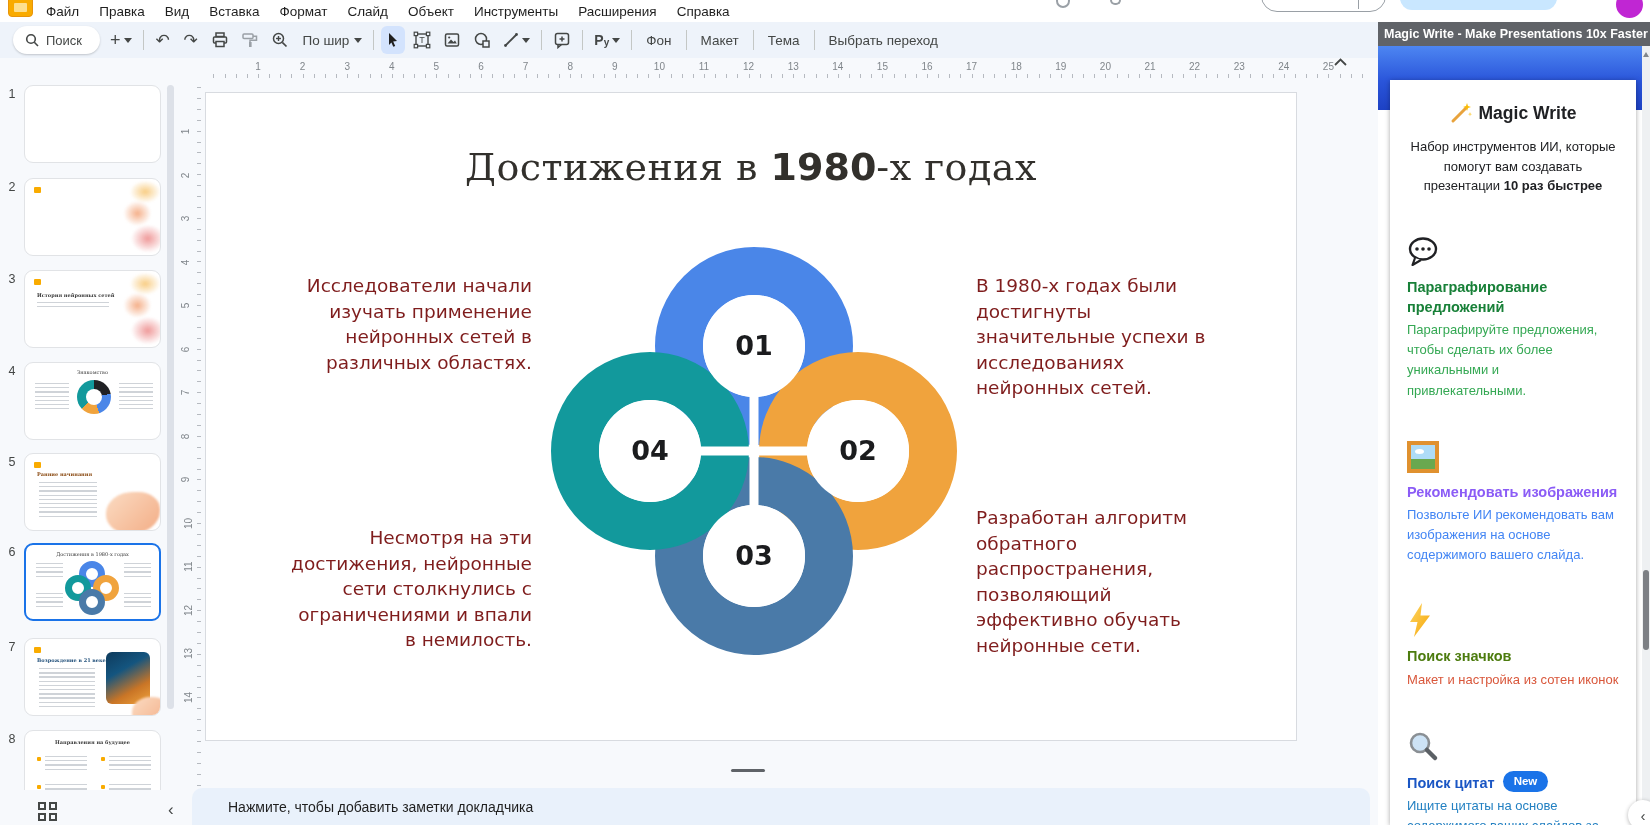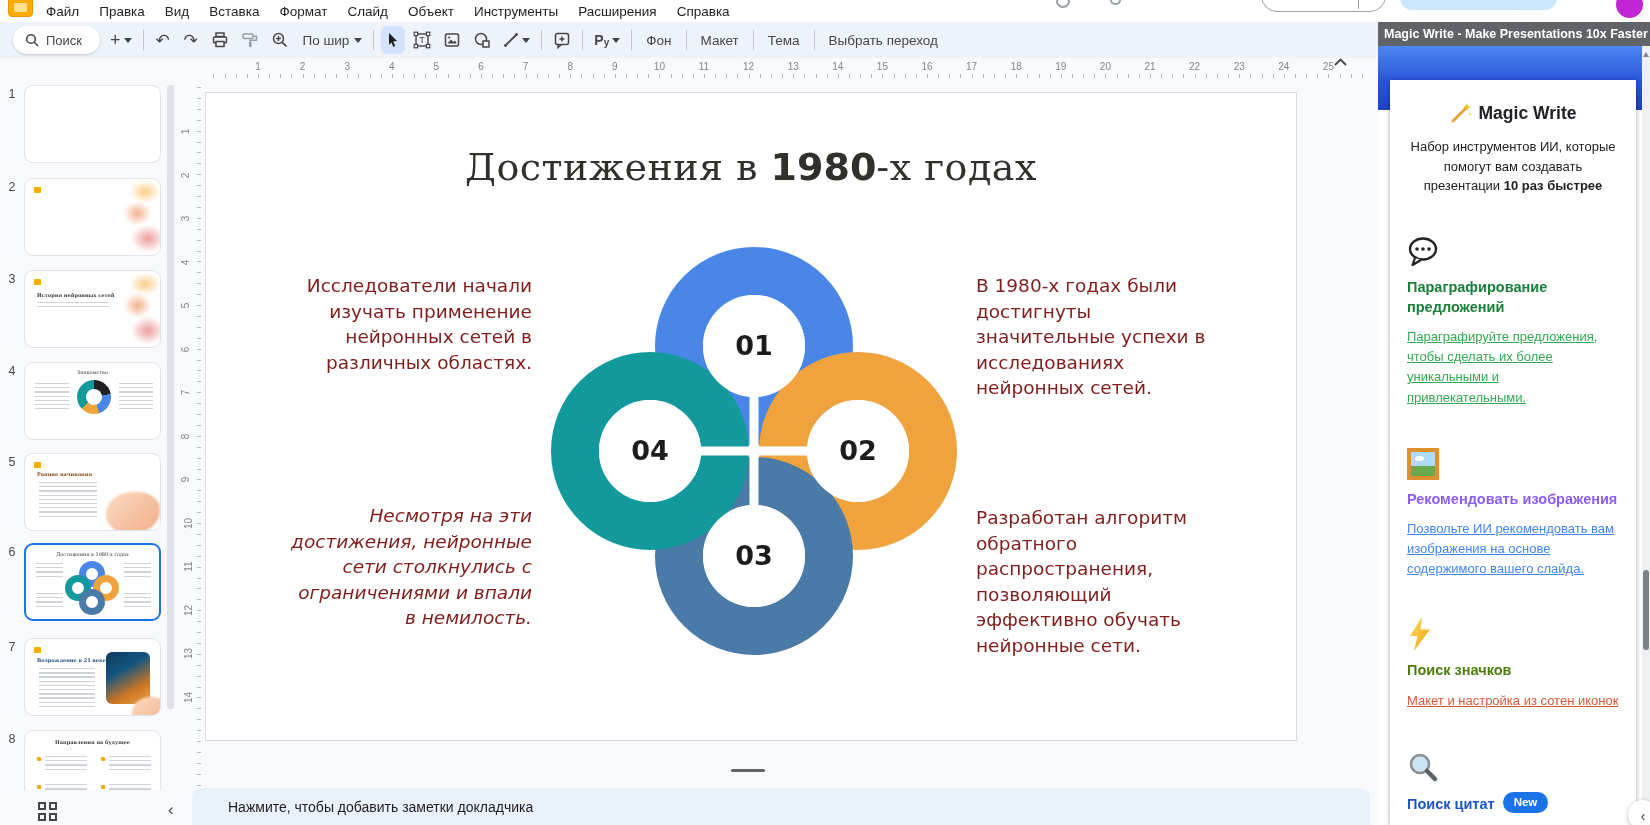--- a/index.html
+++ b/index.html
@@ -84,21 +84,21 @@
   .panel-header { position:absolute; left:0; top:0; width:272px; height:24px; background:#606368; color:#fff; display:flex; align-items:center; padding:0 6px; }
   .panel-header .ph-title { font-size:12.5px; font-weight:bold; white-space:nowrap; flex:1; }
   .panel-header .ph-close { font-size:13px; font-weight:bold; cursor:pointer; padding:0 2px; }
   .panel-blue { position:absolute; left:0; top:24px; width:264px; height:64px; background:linear-gradient(180deg,#4d86f2 0%,#2a55da 55%,#1d41c4 100%); }
   .panel-card { position:absolute; left:12px; top:58px; width:246px; height:745px; background:#fff; box-shadow:0 1px 5px rgba(0,0,0,.35); padding:22px 17px 0 17px; }
   .mw-title { display:flex; align-items:center; justify-content:center; gap:7px; font-size:17.5px; font-weight:bold; color:#202124; }
   .mw-intro { margin-top:13px; text-align:center; font-size:13px; line-height:1.5; color:#202124; }
   .mw-section { margin-top:38px; cursor:pointer; }
   .mw-icon { height:34px; margin-bottom:9px; display:flex; align-items:flex-end; }
   .mw-sec-title { font-size:14.5px; font-weight:bold; line-height:1.4; }
-  .mw-sec-desc { margin-top:10px; font-size:13px; line-height:1.55;text-decoration:underline; }
+  .mw-sec-desc { margin-top:3px; font-size:13px; line-height:1.55; }
   .s1 .mw-sec-title { color:#188038; } .s1 .mw-sec-desc { color:#34a853; }
   .s2 .mw-sec-title { color:#8b5cf6; } .s2 .mw-sec-desc { color:#4285f4; }
   .s3 .mw-sec-title { color:#4d7c0f; } .s3 .mw-sec-desc { color:#d9573b; }
   .s4 .mw-sec-title { color:#1a56c4; } .s4 .mw-sec-desc { color:#2380c2; }
   .new-badge { display:inline-block; margin-left:8px; background:#1a73e8; color:#fff; font-size:11.5px; font-weight:bold; padding:2.5px 11px; border-radius:12px; vertical-align:2px; }
   .pic-icon { width:32px; height:32px; border:4px solid #e0912f; background:linear-gradient(180deg,#aedcf7 0 58%, #69a84f 58% 100%); position:relative; }
   .pic-icon i { position:absolute; left:4px; top:4px; width:9px; height:5px; background:#fff; border-radius:50%; display:block; }
   .panel-scroll { position:absolute; left:264px; top:24px; width:8px; height:779px; background:#eef0f2; }
   .panel-scroll .arrow-up { position:absolute; left:1px; top:6px; width:0; height:0; border-left:3px solid transparent; border-right:3px solid transparent; border-bottom:5px solid #80868b; }
   .panel-thumb { position:absolute; left:1px; top:524px; width:6px; height:80px; background:#7d8085; border-radius:3px; cursor:pointer; }
@@ -544,21 +544,21 @@
     <span class="vtick" style="top: 724.4px;"></span>
     <span class="vtick" style="top: 735.3px;"></span>
   </div>
 
 <div class="page">
   <div class="slide-title">
     <span>Достижения в </span><b>1980</b><span>-х годах</span>
   </div>
   <div class="s-text" style="left:88px;top:180px;width:238px;text-align:right;">Исследователи начали изучать применение нейронных сетей в различных областях.</div>
   <div class="s-text" style="left:770px;top:180px;width:248px;">В 1980-х годах были достигнуты значительные успехи в исследованиях нейронных сетей.</div>
-  <div class="s-text" style="left:80px;top:410px;width:246px;text-align:right;font-style:italic;">Несмотря на эти достижения, нейронные сети столкнулись с ограничениями и впали в немилость.</div>
+  <div class="s-text" style="left:80px;top:432px;width:246px;text-align:right;">Несмотря на эти достижения, нейронные сети столкнулись с ограничениями и впали в немилость.</div>
   <div class="s-text" style="left:770px;top:412px;width:252px;">Разработан алгоритм обратного распространения, позволяющий эффективно обучать нейронные сети.</div>
 
   <svg class="diagram" width="420" height="420" viewBox="0 0 420 420">
     <circle cx="210" cy="105" r="75" fill="none" stroke-width="48" stroke="#4a86e8"></circle>
     <circle cx="314" cy="210" r="75" fill="none" stroke-width="48" stroke="#f0a33d"></circle>
     <circle cx="210" cy="315" r="75" fill="none" stroke-width="48" stroke="#4a7aa8"></circle>
     <circle cx="106" cy="210" r="75" fill="none" stroke-width="48" stroke="#12999c"></circle>
     <circle cx="210" cy="105" r="51" fill="#ffffff"></circle>
     <circle cx="314" cy="210" r="51" fill="#ffffff"></circle>
     <circle cx="210" cy="315" r="51" fill="#ffffff"></circle>

